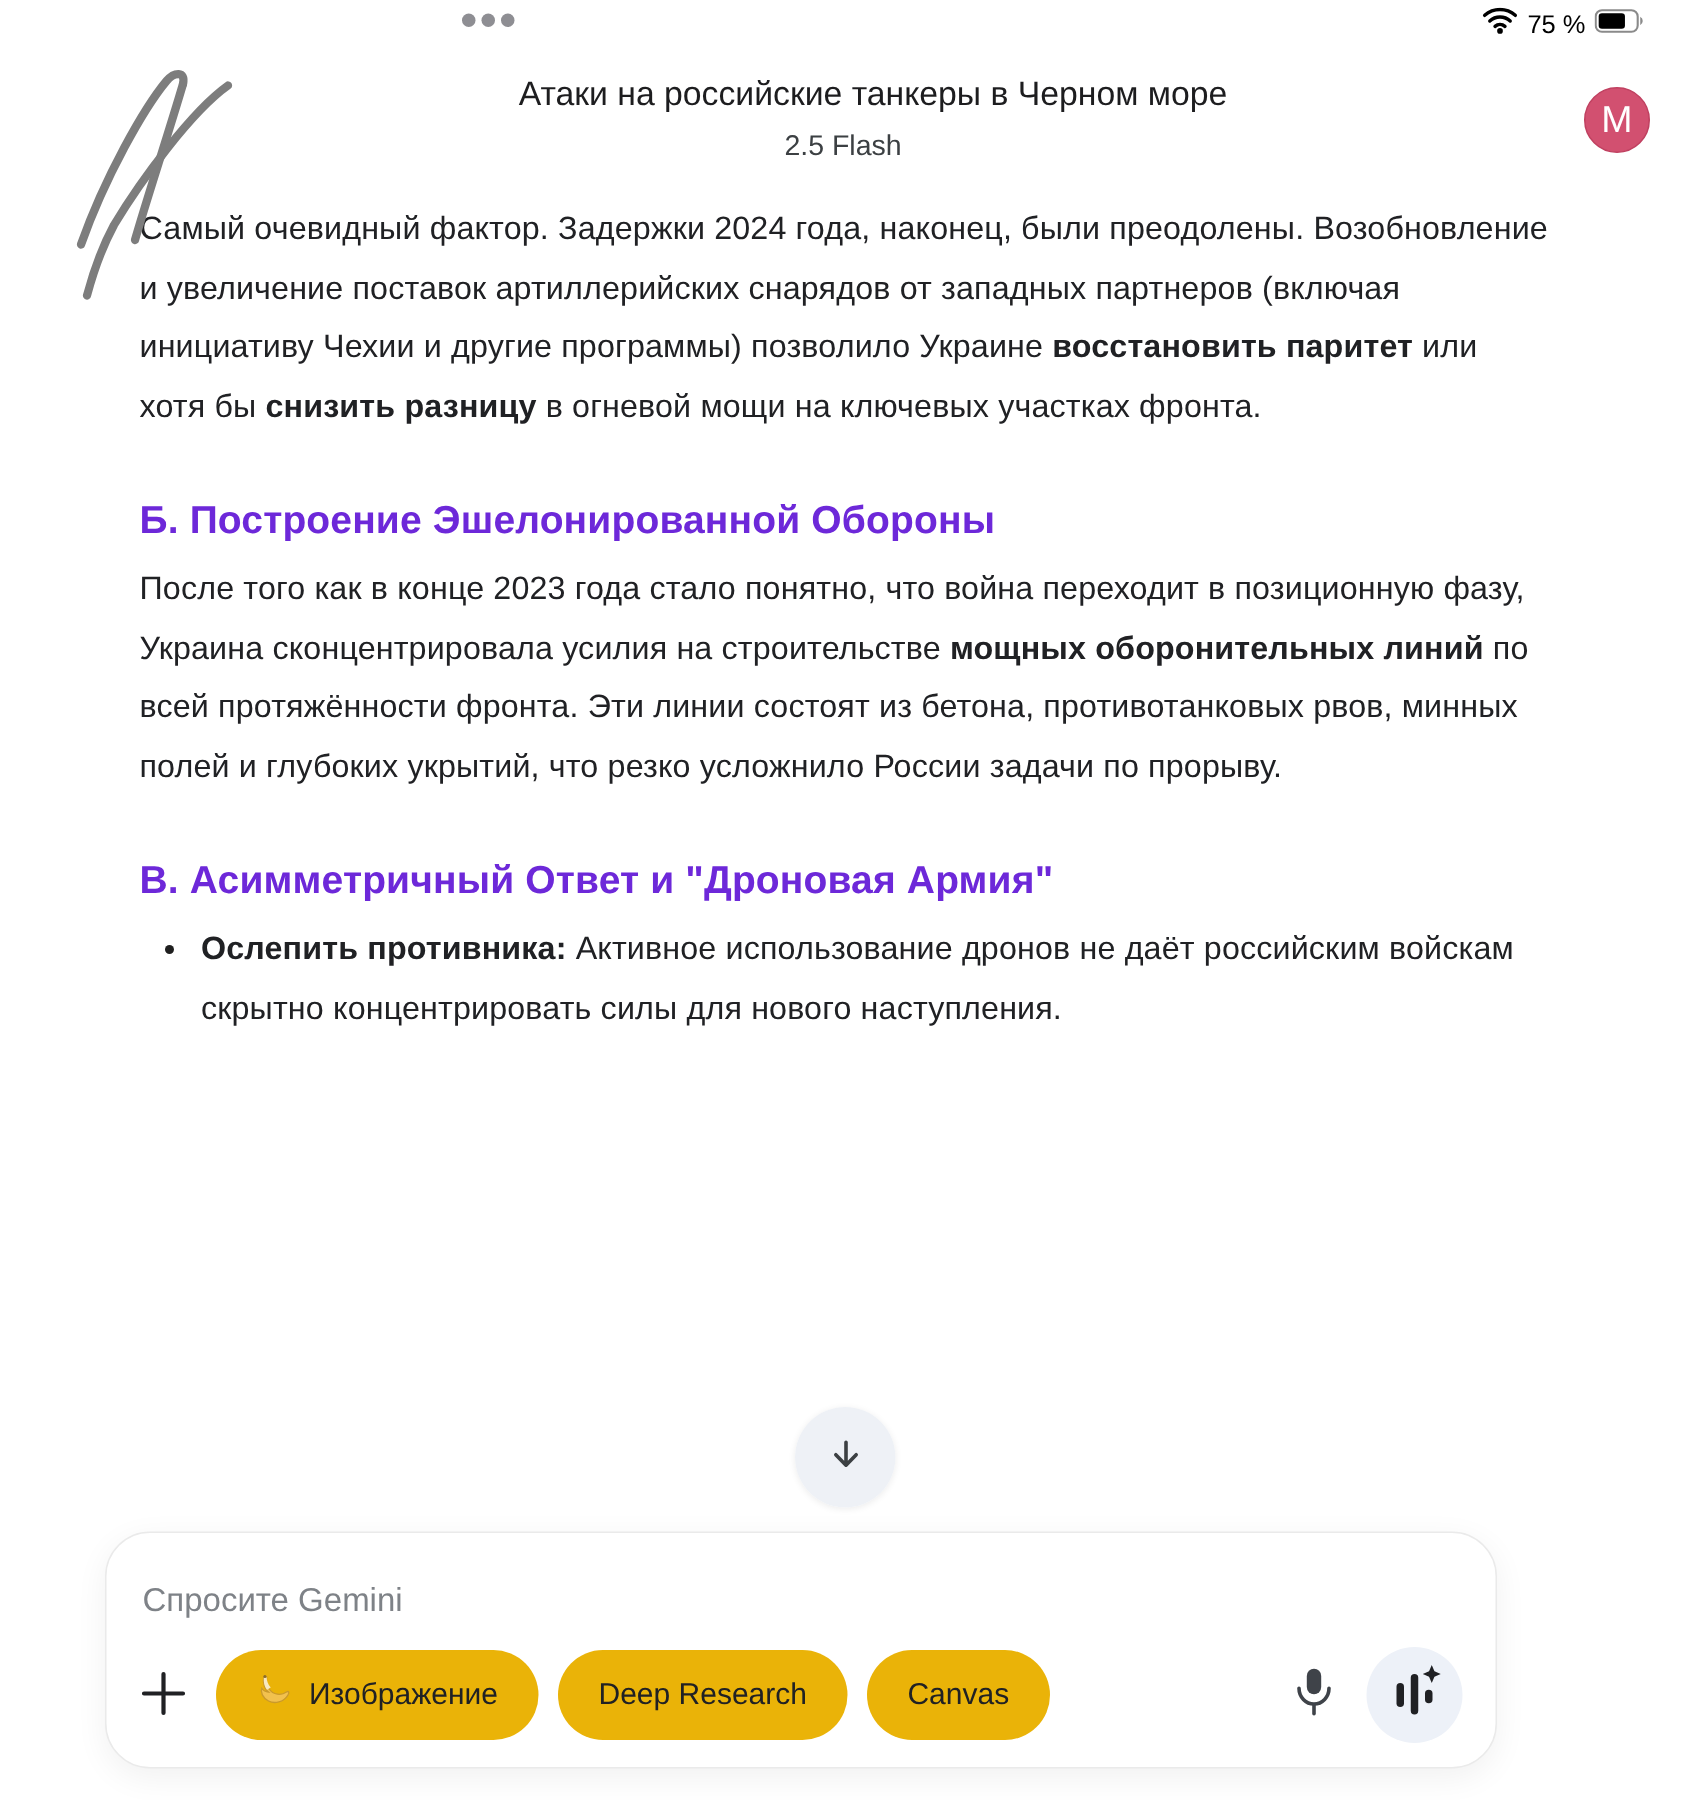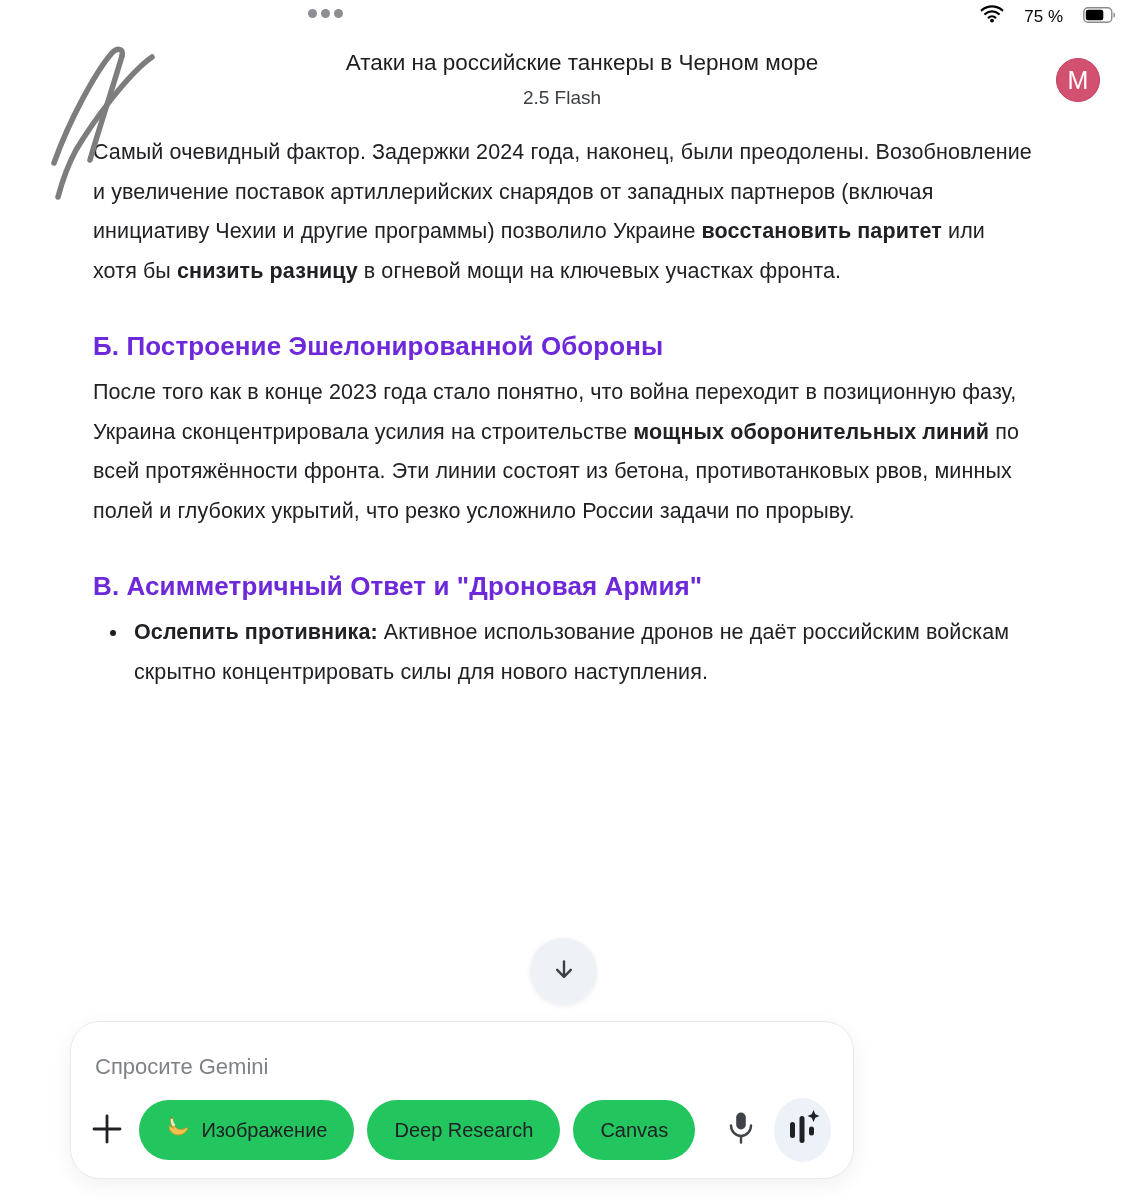--- a/index.html
+++ b/index.html
@@ -3,21 +3,21 @@
 <meta charset="utf-8">
 <style>
   * { margin:0; padding:0; box-sizing:border-box; }
   html,body { width:1124px; height:1200px; background:#fff; }
   body { font-family:"Liberation Sans", sans-serif; color:#1f1f1f; }
   .screen { position:relative; width:1124px; height:1200px; overflow:hidden; background:#fff; }
 
   
   .window-dots { position:absolute; top:9px; left:308px; display:flex; gap:4px; }
   .window-dots i { width:9px; height:9px; border-radius:50%; background:#8e8e93; }
-  .status-right { position:absolute; top:5px; right:8px; display:flex; align-items:flex-end; gap:20px; }
+  .status-right { position:absolute; top:5px; right:28px; display:flex; align-items:center; gap:6px; }
   .battery-text { font-size:17px; font-weight:500; color:#000; }
 
   
   .scribble { position:absolute; left:0; top:0; z-index:6; pointer-events:none; }
 
   
   .chat-title { position:absolute; top:50px; left:0; width:1124px; text-align:center; font-size:22.5px; color:#1d1d1f;padding-left:40px; }
   .model-name { position:absolute; top:87px; left:0; width:1124px; text-align:center; font-size:19px; color:#3c4043; }
   .avatar { position:absolute; top:58px; left:1056px; width:44px; height:44px; border-radius:50%;
             background:#d25070; border:1px solid #c04060; display:flex; align-items:center; justify-content:center;
@@ -32,26 +32,26 @@
   .content li { position:relative; padding-left:41px; margin-bottom:14px; }
   .content li:last-child { margin-bottom:0; }
   .content li .bullet-dot { position:absolute; left:17px; top:17px; width:6px; height:6px; border-radius:50%; background:#1f1f1f; }
 
   
   .scroll-btn { position:absolute; left:530px; top:938px; width:67px; height:67px; border:none; border-radius:50%;
                 background:rgba(237,240,246,.95); box-shadow:0 1px 5px rgba(0,0,0,.08); z-index:7;
                 display:flex; align-items:center; justify-content:center; cursor:pointer; }
 
   
-  .composer { position:absolute; left:70px; top:1021px; width:784px; height:158px; background:#fff;
+  .composer { position:absolute; left:70px; top:1021px; width:928px; height:158px; background:#fff;
               border:1px solid #eaeaea; border-radius:30px; box-shadow:0 6px 22px rgba(0,0,0,.06); z-index:8; }
   .prompt-placeholder { position:absolute; left:24px; top:32px; font-size:22px; color:#7e8287; cursor:text; }
   .chip-row { position:absolute; left:16px; right:22px; bottom:17px; height:62px; display:flex; align-items:center; gap:13px; }
   .plus-btn { width:44px; height:44px; background:none; border:none; display:flex; align-items:center; justify-content:center; cursor:pointer; }
-  .chip { height:60px; border-radius:30px; background:#22c55e; border:none; padding:0 27px; font-family:inherit;
+  .chip { height:60px; border-radius:30px; background:#eab308; border:none; padding:0 27px; font-family:inherit;
           font-size:20px; color:#202124; display:flex; align-items:center; gap:10px; cursor:pointer; white-space:nowrap; }
   .spacer { flex:1; }
   .mic-btn { width:44px; height:52px; background:none; border:none; display:flex; align-items:center; justify-content:center; cursor:pointer; }
   .live-btn { width:64px; height:64px; border-radius:50%; background:#edf1f8; border:none;
               display:flex; align-items:center; justify-content:center; cursor:pointer; }
 </style>
 </head>
 <body>
 
 <div class="screen">

